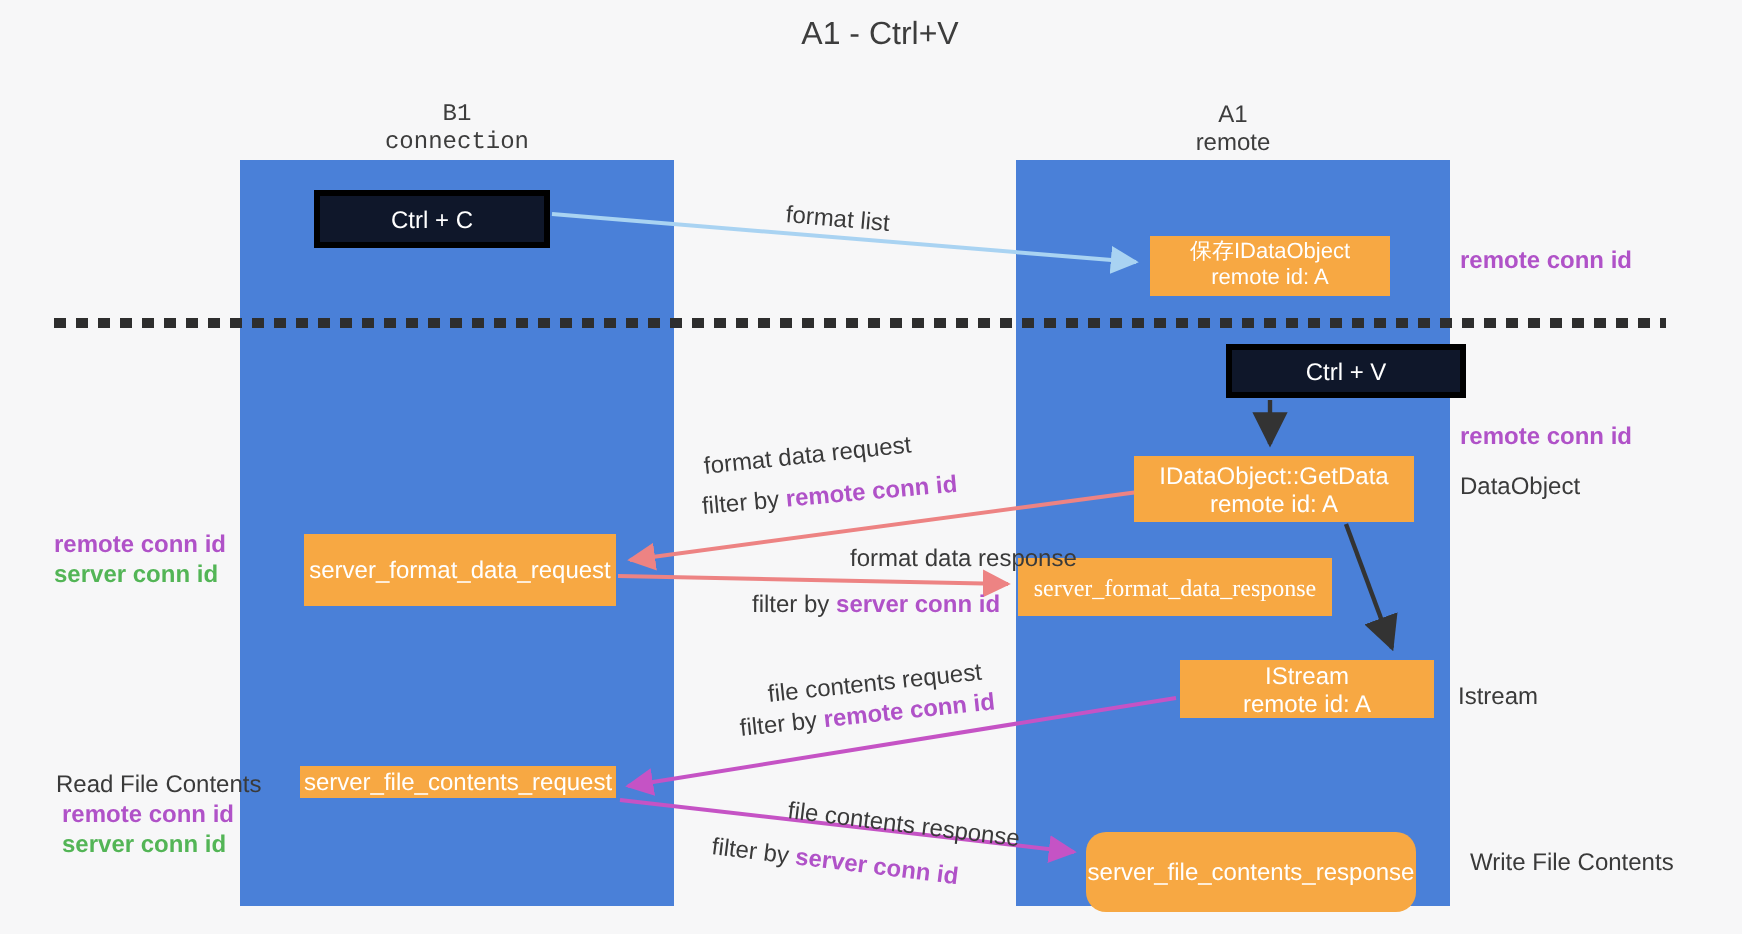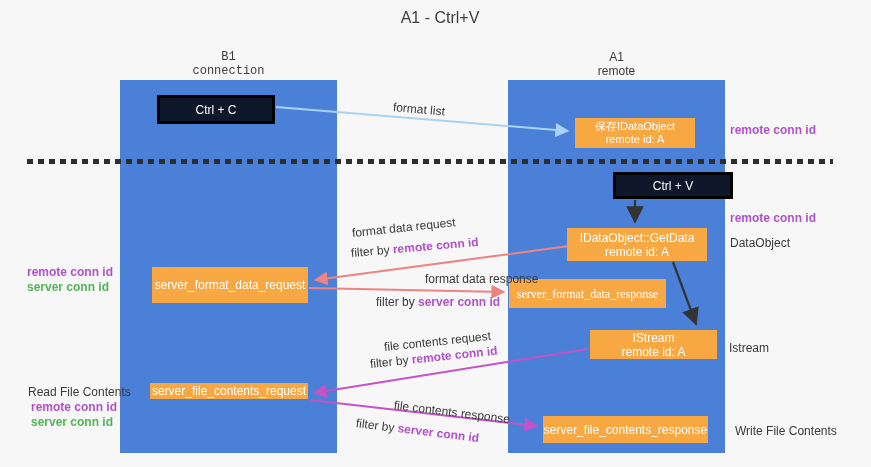--- a/index.html
+++ b/index.html
@@ -86,21 +86,21 @@
   <div class="abs box orange" style="left:509px;top:279px;width:157px;height:29px;font-family:Liberation Serif, serif;">
     <span>server_format_data_response</span>
   </div>
   <div class="abs box orange" style="left:590px;top:330px;width:127px;height:29px;">
     <span>IStream</span>
     <span>remote id: A</span>
   </div>
   <div class="abs box orange" style="left:150px;top:383px;width:158px;height:16px;">
     <span>server_file_contents_request</span>
   </div>
-  <div class="abs box orange" style="left:543px;top:416px;width:165px;height:27px;">
+  <div class="abs box orange" style="left:543px;top:416px;width:165px;height:40px;border-radius:10px;">
     <span>server_file_contents_response</span>
   </div>
 
   <div class="abs albl" style="left:393px;top:100px;transform:rotate(5deg);">format list</div>
 
   <div class="abs albl" style="left:352px;top:226px;transform:rotate(-6deg);">format data request</div>
   <div class="abs albl" style="left:351px;top:246px;transform:rotate(-5deg);"><span>filter by </span><span class="purple">remote conn id</span></div>
 
   <div class="abs albl" style="left:385px;top:272px;margin-left:40px;">format data response</div>
   <div class="abs albl" style="left:376px;top:295px;"><span>filter by </span><span class="purple">server conn id</span></div>

